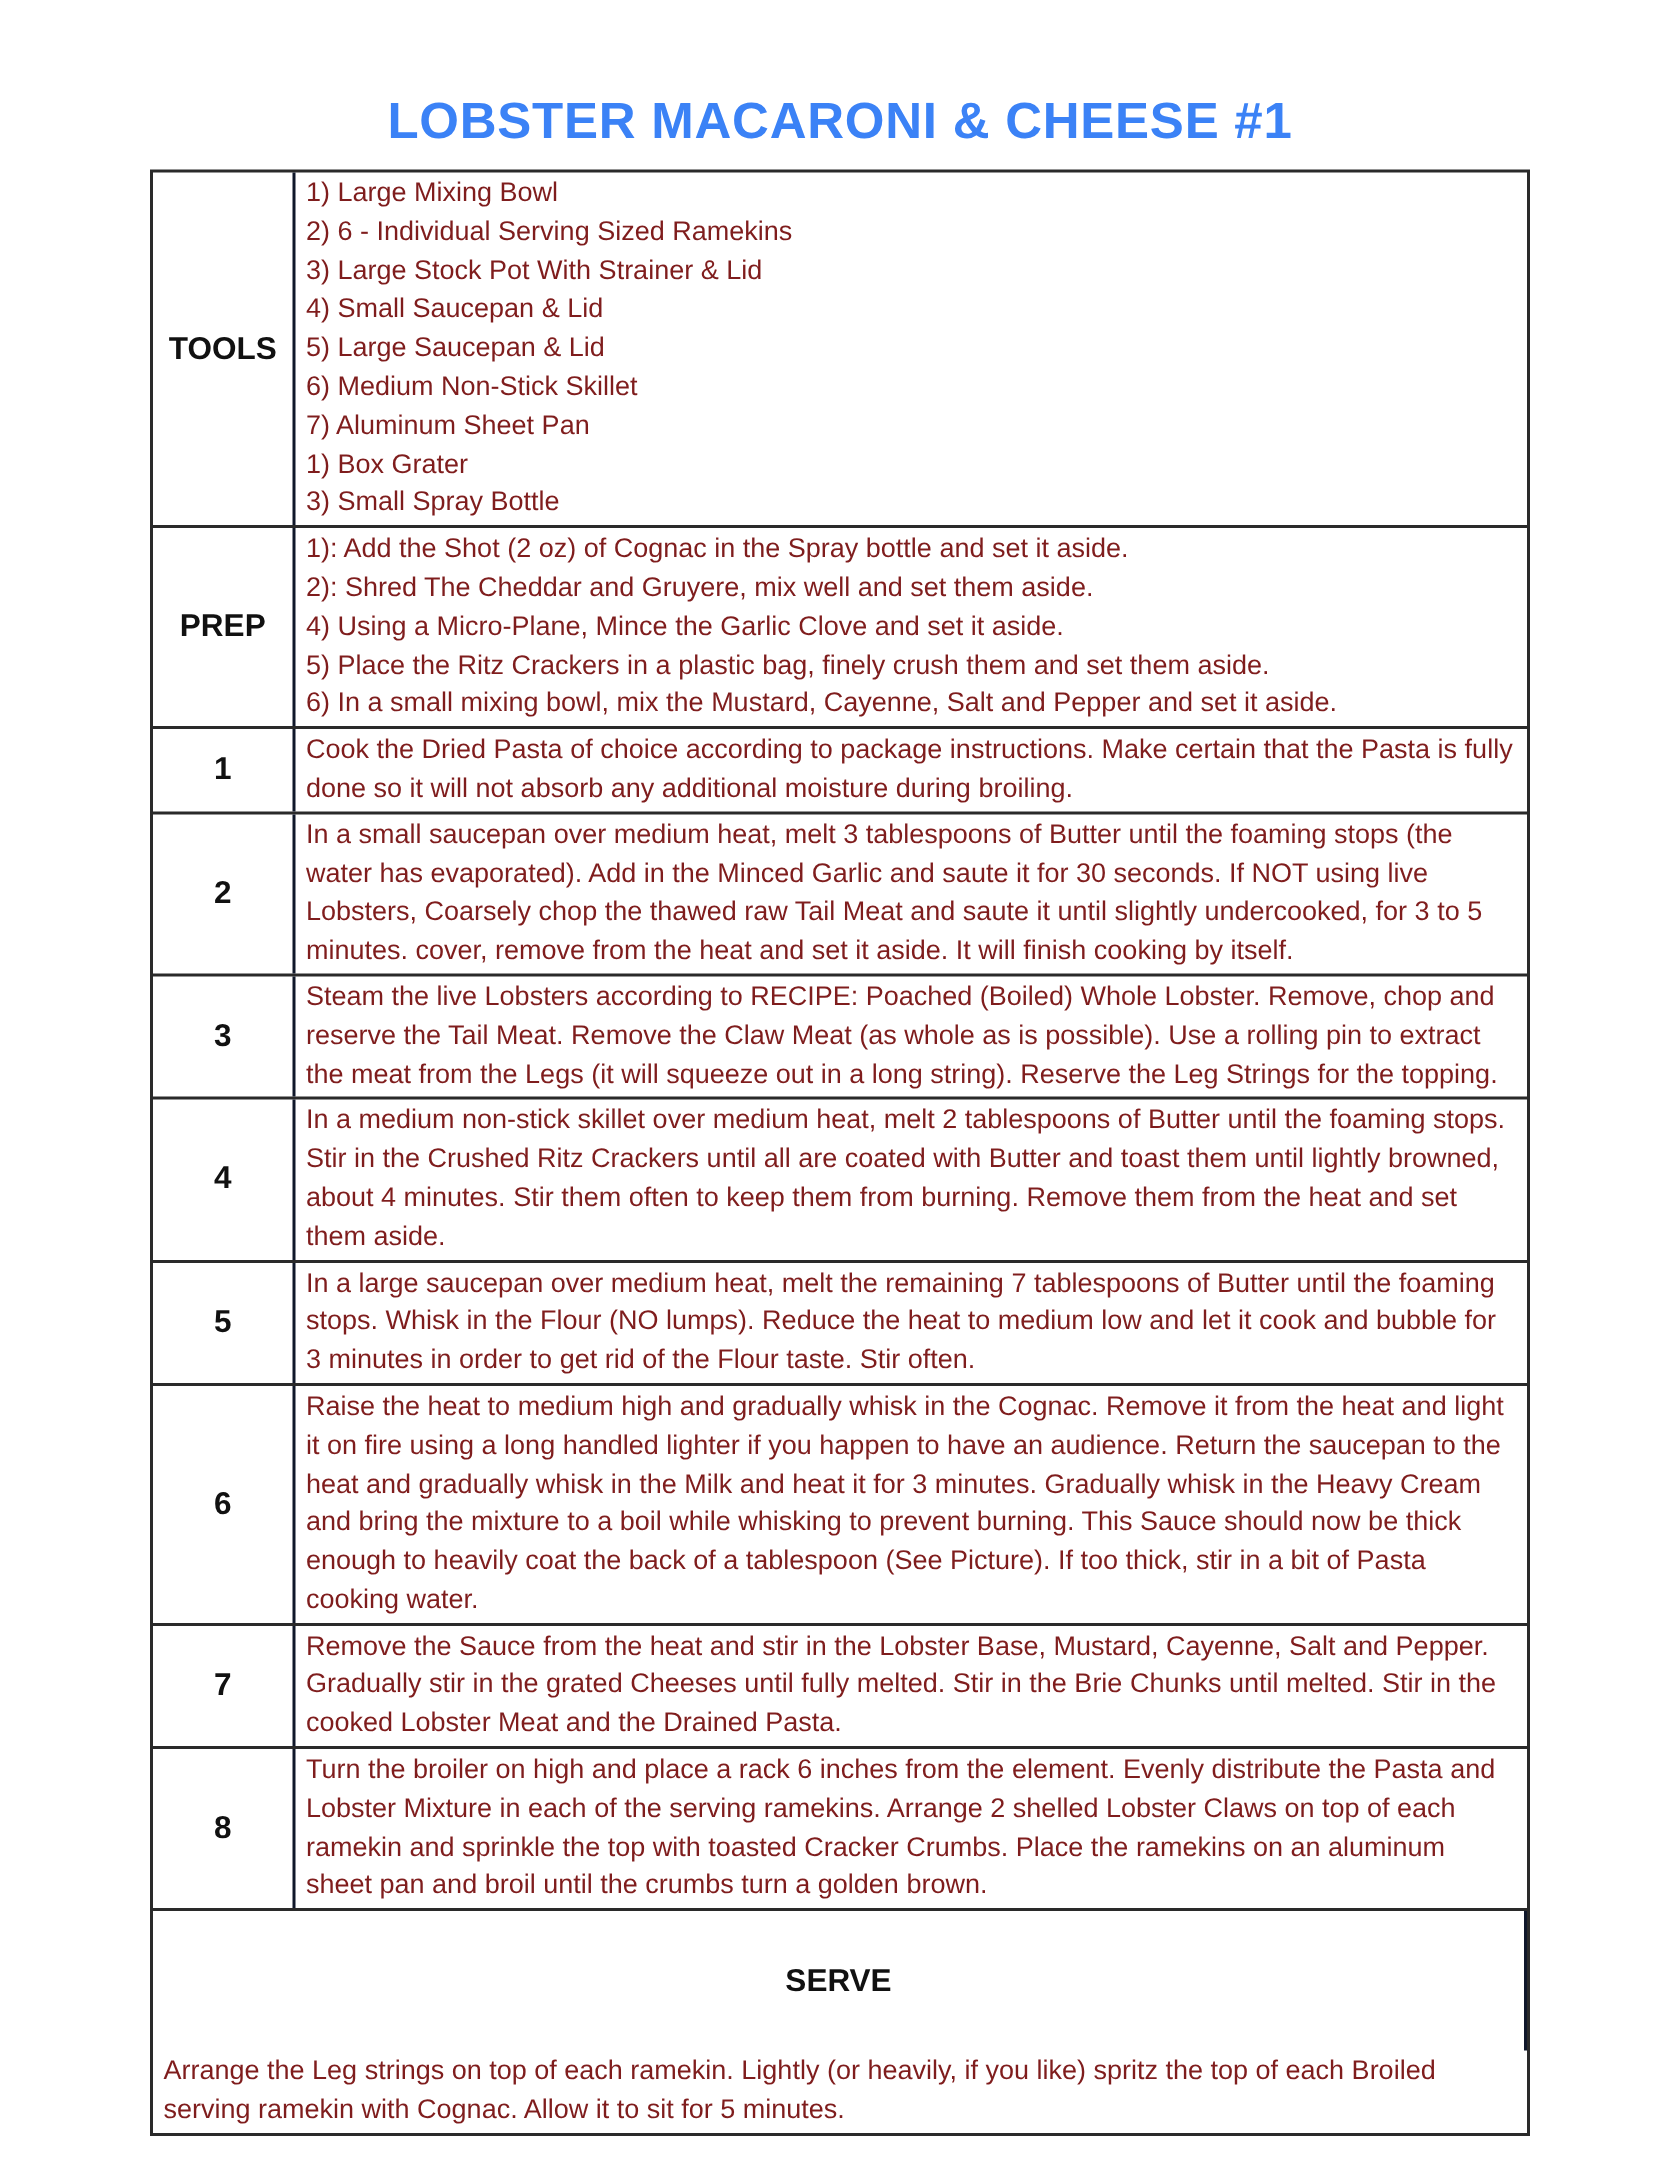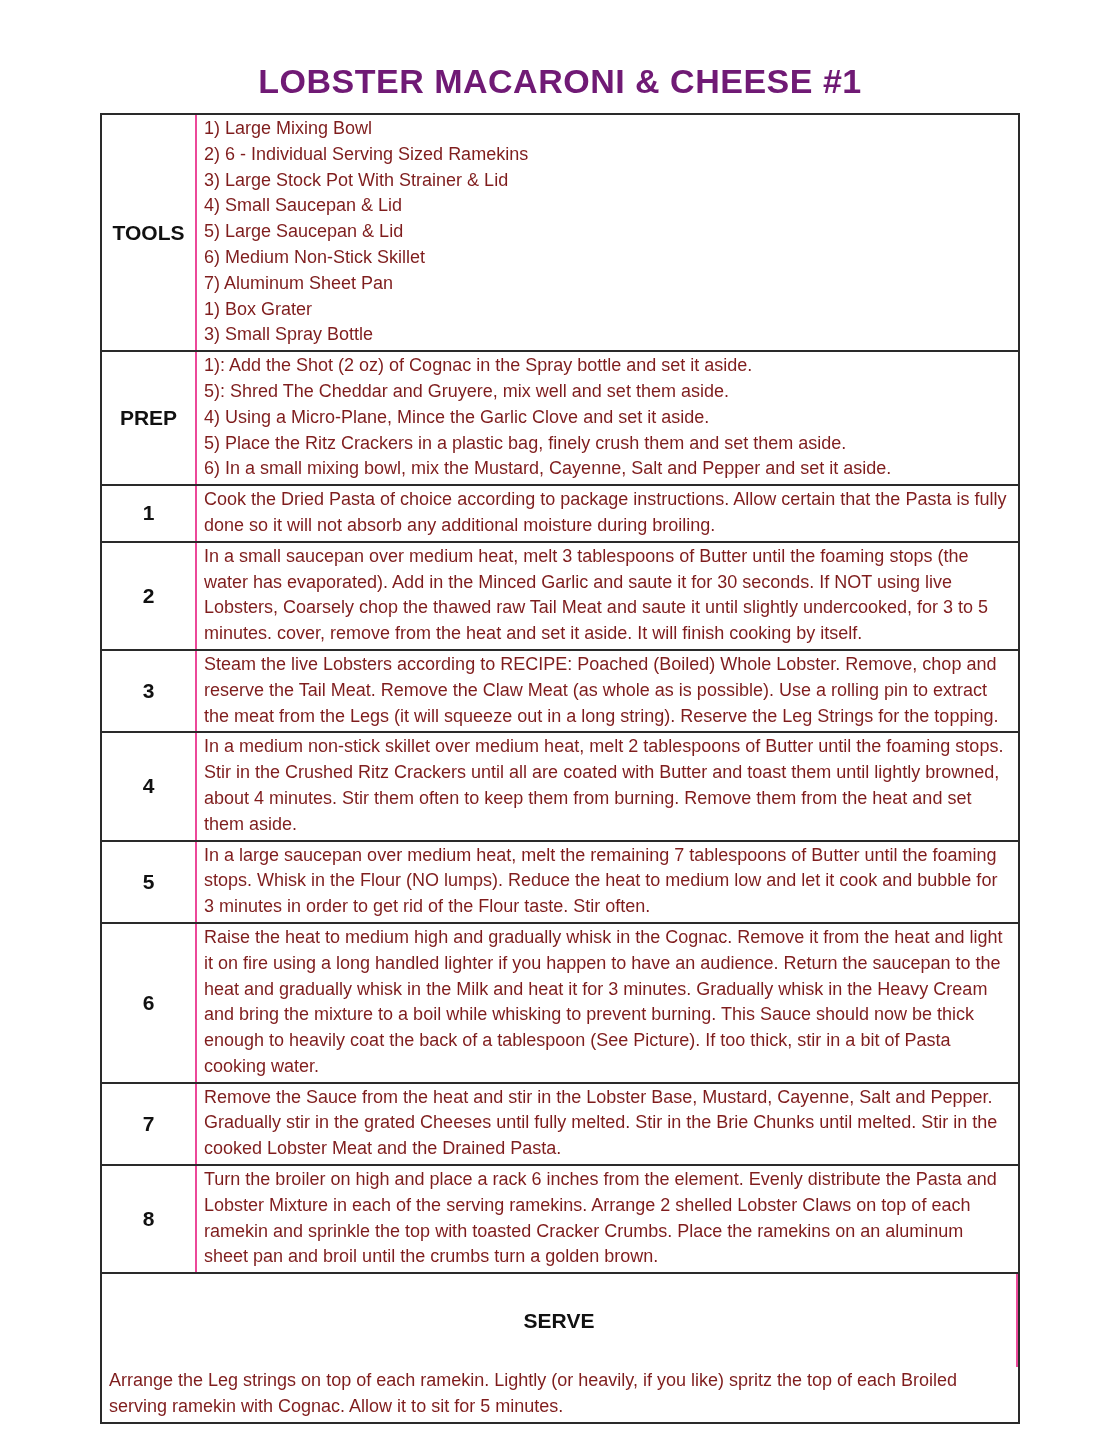--- a/index.html
+++ b/index.html
@@ -16,40 +16,40 @@
     color: #151515;
     overflow: hidden;
   }
   .title {
     margin: 0;
     padding-top: 62px;
     text-align: center;
     font-size: 34px;
     font-weight: bold;
     letter-spacing: 0.5px;
-    color: #701a75;
+    color: #3b82f6;
   }
   .recipe-table {
     margin: 12px 0 0 100px;
     width: 920px;
     border: 2px solid #2a2a2a;
     box-sizing: border-box;
   }
   .row {
     display: flex;
     align-items: stretch;
     border-bottom: 2px solid #2a2a2a;
   }
   .row:last-child {
     border-bottom: none;
     flex-direction: column;
   }
   .label-cell {
     flex: 0 0 93px;
-    border-right: 2px solid #ec4899;
+    border-right: 2px solid #0f172a;
     display: flex;
     align-items: center;
     justify-content: center;
     font-weight: bold;
     font-size: 21px;
     color: #111111;
     text-align: center;
   }
   .content-cell {
     flex: 1 1 auto;
@@ -80,30 +80,30 @@
           <div class="line">7) Aluminum Sheet Pan</div>
           <div class="line">1) Box Grater</div>
           <div class="line">3) Small Spray Bottle</div>
         </div>
   </div>
 
   <div class="row">
     <div class="label-cell">PREP</div>
     <div class="content-cell">
           <div class="line">1): Add the Shot (2 oz) of Cognac in the Spray bottle and set it aside.</div>
-          <div class="line">5): Shred The Cheddar and Gruyere, mix well and set them aside.</div>
+          <div class="line">2): Shred The Cheddar and Gruyere, mix well and set them aside.</div>
           <div class="line">4) Using a Micro-Plane, Mince the Garlic Clove and set it aside.</div>
           <div class="line">5) Place the Ritz Crackers in a plastic bag, finely crush them and set them aside.</div>
           <div class="line">6) In a small mixing bowl, mix the Mustard, Cayenne, Salt and Pepper and set it aside.</div>
         </div>
   </div>
 
   <div class="row">
     <div class="label-cell">1</div>
-    <div class="content-cell">Cook the Dried Pasta of choice according to package instructions. Allow certain that the Pasta is fully done so it will not absorb any additional moisture during broiling.</div>
+    <div class="content-cell">Cook the Dried Pasta of choice according to package instructions. Make certain that the Pasta is fully done so it will not absorb any additional moisture during broiling.</div>
   </div>
 
   <div class="row">
     <div class="label-cell">2</div>
     <div class="content-cell">In a small saucepan over medium heat, melt 3 tablespoons of Butter until the foaming stops (the water has evaporated). Add in the Minced Garlic and saute it for 30 seconds. If NOT using live Lobsters, Coarsely chop the thawed raw Tail Meat and saute it until slightly undercooked, for 3 to 5 minutes. cover, remove from the heat and set it aside. It will finish cooking by itself.</div>
   </div>
 
   <div class="row">
     <div class="label-cell">3</div>
     <div class="content-cell">Steam the live Lobsters according to RECIPE: Poached (Boiled) Whole Lobster. Remove, chop and reserve the Tail Meat. Remove the Claw Meat (as whole as is possible). Use a rolling pin to extract the meat from the Legs (it will squeeze out in a long string). Reserve the Leg Strings for the topping.</div>

